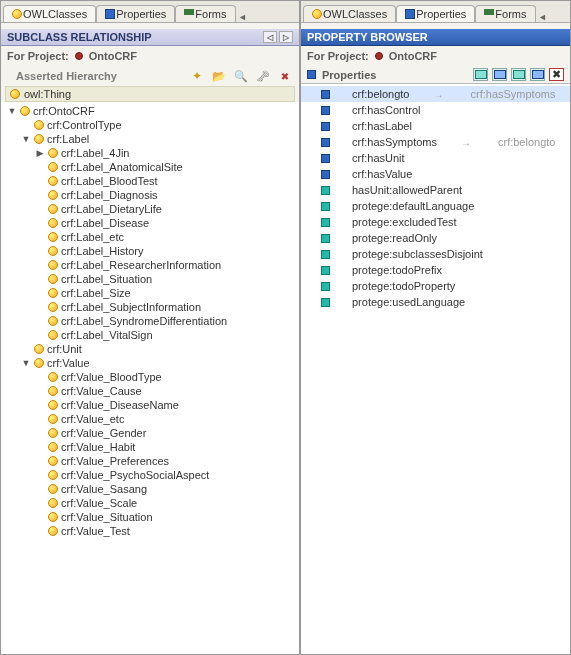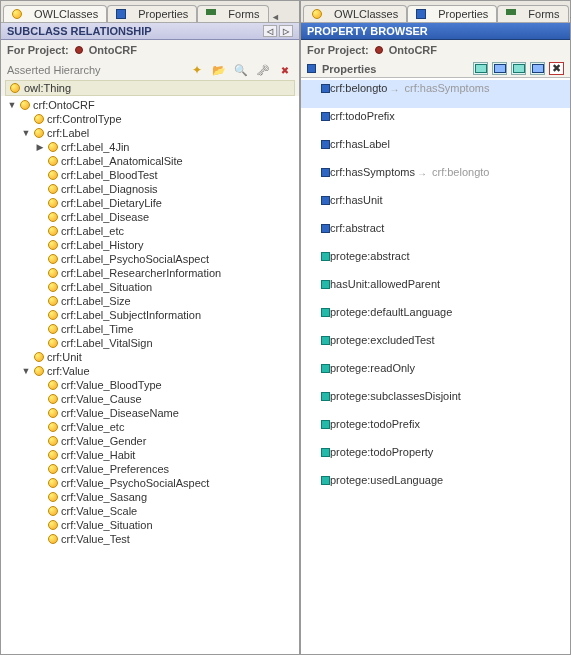--- a/index.html
+++ b/index.html
@@ -28,21 +28,21 @@
     align-items: flex-end;
     height: 22px;
     background: #e9e7df;
     border-bottom: 1px solid #aaa;
     padding-left: 2px;
     gap: 0;
   }
   .tab {
     display: flex;
     align-items: center;
-    gap: 12px;
+    gap: 1px;
     padding: 2px 8px;
     border: 1px solid #aaa;
     border-bottom: none;
     background: #efede6;
     border-radius: 4px 4px 0 0;
     font-size: 11px;
     cursor: pointer;
     white-space: nowrap;
   }
   .tab.active {
@@ -77,20 +77,21 @@
 
   
   .sect-hdr {
     background: linear-gradient(#dadbee, #c6c8e4);
     color:#2b3a6a;
     font-weight:bold;
     font-size:11px;
     padding:2px 6px;
     display:flex; align-items:center; justify-content:space-between;
     border-bottom:1px solid #8a8db3;
+    margin-top:6px;
   }
   .sect-hdr.blue {
     background: linear-gradient(#4a7bd0, #2e5db0);
     color:#fff;
     border-bottom:1px solid #1e3e78;
   }
   .hdr-nav { display:flex; gap:2px; }
   .hdr-nav span{
     width:14px;height:12px;border:1px solid #aaa;background:#f0f0f6;
     display:flex;align-items:center;justify-content:center;font-size:8px;color:#666;
@@ -100,21 +101,21 @@
     padding:4px 6px;
     display:flex;align-items:center;gap:6px;
     color:#5b5b5b;font-weight:bold;
   }
 
   .toolbar {
     display:flex; align-items:center; gap:8px;
     padding:2px 6px;
     justify-content:space-between;
   }
-  .toolbar .lbl { color:#7b7b7b; font-weight:normal; }
+  .toolbar .lbl { color:#7b7b7b; font-weight:bold;margin-left:9px; }
   .toolbar .tool-icons { display:flex; gap:6px; }
   .tool { width:16px;height:16px; display:flex;align-items:center;justify-content:center;
           cursor:pointer; }
   .ic-newclass::before{content:"✦";color:#d4a017;font-size:12px;}
   .ic-newsub::before{content:"📂";font-size:11px;}
   .ic-search::before{content:"🔍";font-size:11px;opacity:.7;}
   .ic-key::before{content:"🗝";font-size:11px;opacity:.7;}
   .ic-del::before{content:"✖";color:#b33;font-size:10px;}
   .ic-box1{width:12px;height:9px;border:1px solid #1b7a6e;background:#87e0d4;}
   .ic-box2{width:12px;height:9px;border:1px solid #1b3f7a;background:#8cb8ff;}
@@ -156,22 +157,22 @@
   }
   .prop-actions{display:flex;gap:4px;}
   .prop-actions .pa{
     width:15px;height:13px;border:1px solid #8aa;background:#dff4f0;
     display:flex;align-items:center;justify-content:center;cursor:pointer;
   }
   .plist {
     flex:1;overflow:auto;background:#fff;padding:2px 0;
   }
   .pitem{
-    display:flex;align-items:center;gap:0;
-    padding:2px 4px 14px 20px; white-space:nowrap;cursor:default;
+    display:flex;align-items:center;gap:22px;
+    padding:2px 4px 2px 20px; white-space:nowrap;cursor:default;
   }
   .pitem.sel{background:#d6e6ff;}
   .pitem .sub{color:#9a9a9a;margin-left:3px;}
   .arrow{color:#9a9a9a;font-size:10px;margin:0 2px;}
 </style>
 </head>
 <body>
 
 <div class="pane pane-left">
   <div class="tabbar">
@@ -300,27 +301,20 @@
                   <div class="node">
                     <span class="exp none"></span>
                     <span class="ic-circle"></span>
                     <span class="lbl">crf:Label_History</span>
                   </div>
                 </li>
               <li>
                   <div class="node">
                     <span class="exp none"></span>
                     <span class="ic-circle"></span>
-                    <span class="lbl">crf:Label_PsychoSocialAspect</span>
-                  </div>
-                </li>
-              <li>
-                  <div class="node">
-                    <span class="exp none"></span>
-                    <span class="ic-circle"></span>
                     <span class="lbl">crf:Label_ResearcherInformation</span>
                   </div>
                 </li>
               <li>
                   <div class="node">
                     <span class="exp none"></span>
                     <span class="ic-circle"></span>
                     <span class="lbl">crf:Label_Situation</span>
                   </div>
                 </li>
@@ -335,21 +329,21 @@
                   <div class="node">
                     <span class="exp none"></span>
                     <span class="ic-circle"></span>
                     <span class="lbl">crf:Label_SubjectInformation</span>
                   </div>
                 </li>
               <li>
                   <div class="node">
                     <span class="exp none"></span>
                     <span class="ic-circle"></span>
-                    <span class="lbl">crf:Label_Time</span>
+                    <span class="lbl">crf:Label_SyndromeDifferentiation</span>
                   </div>
                 </li>
               <li>
                   <div class="node">
                     <span class="exp none"></span>
                     <span class="ic-circle"></span>
                     <span class="lbl">crf:Label_VitalSign</span>
                   </div>
                 </li>
             </ul>
@@ -515,43 +509,39 @@
 
   <div class="plist">
     <div class="pitem sel">
         <span class="ic-square-blue"></span>
         <span>crf:belongto</span>
         <span class="arrow">→</span>
         <span class="sub">crf:hasSymptoms</span>
       </div>
     <div class="pitem">
         <span class="ic-square-blue"></span>
-        <span>crf:todoPrefix</span>
+        <span>crf:hasControl</span>
       </div>
     <div class="pitem">
         <span class="ic-square-blue"></span>
         <span>crf:hasLabel</span>
       </div>
     <div class="pitem">
         <span class="ic-square-blue"></span>
         <span>crf:hasSymptoms</span>
         <span class="arrow">→</span>
         <span class="sub">crf:belongto</span>
       </div>
     <div class="pitem">
         <span class="ic-square-blue"></span>
         <span>crf:hasUnit</span>
       </div>
     <div class="pitem">
         <span class="ic-square-blue"></span>
-        <span>crf:abstract</span>
-      </div>
-    <div class="pitem">
-        <span class="ic-square-teal"></span>
-        <span>protege:abstract</span>
+        <span>crf:hasValue</span>
       </div>
     <div class="pitem">
         <span class="ic-square-teal"></span>
         <span>hasUnit:allowedParent</span>
       </div>
     <div class="pitem">
         <span class="ic-square-teal"></span>
         <span>protege:defaultLanguage</span>
       </div>
     <div class="pitem">

